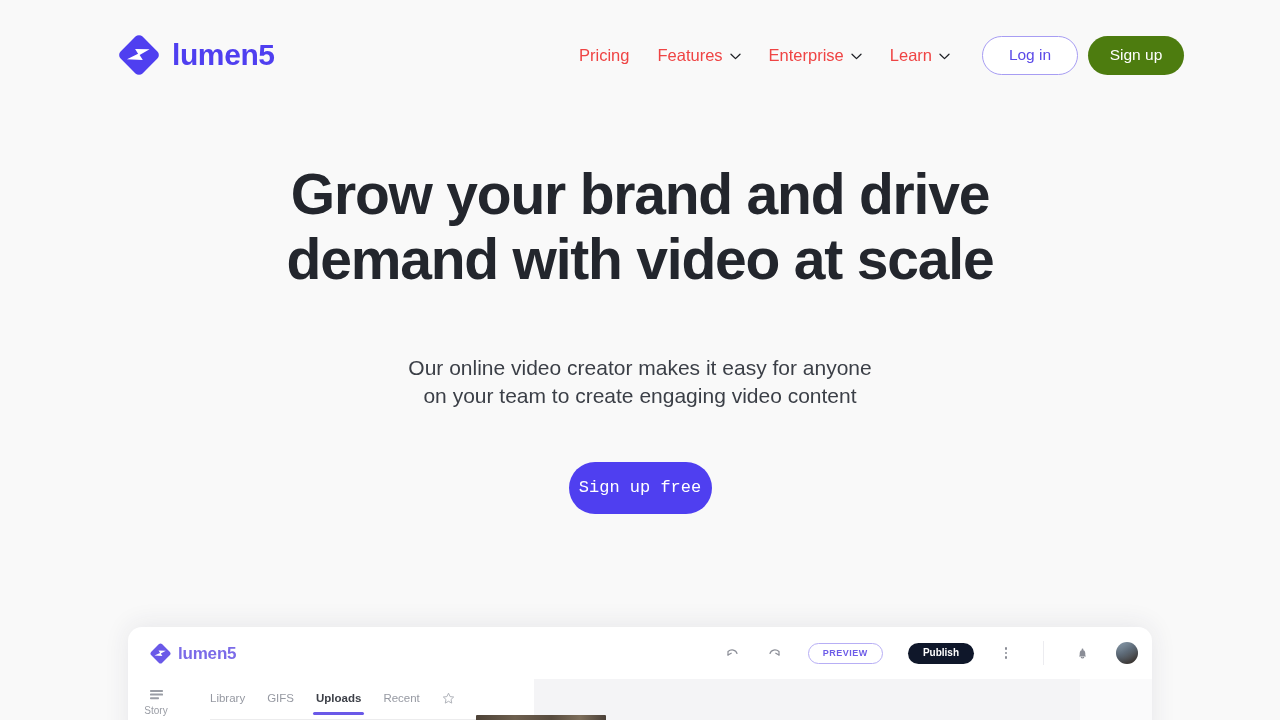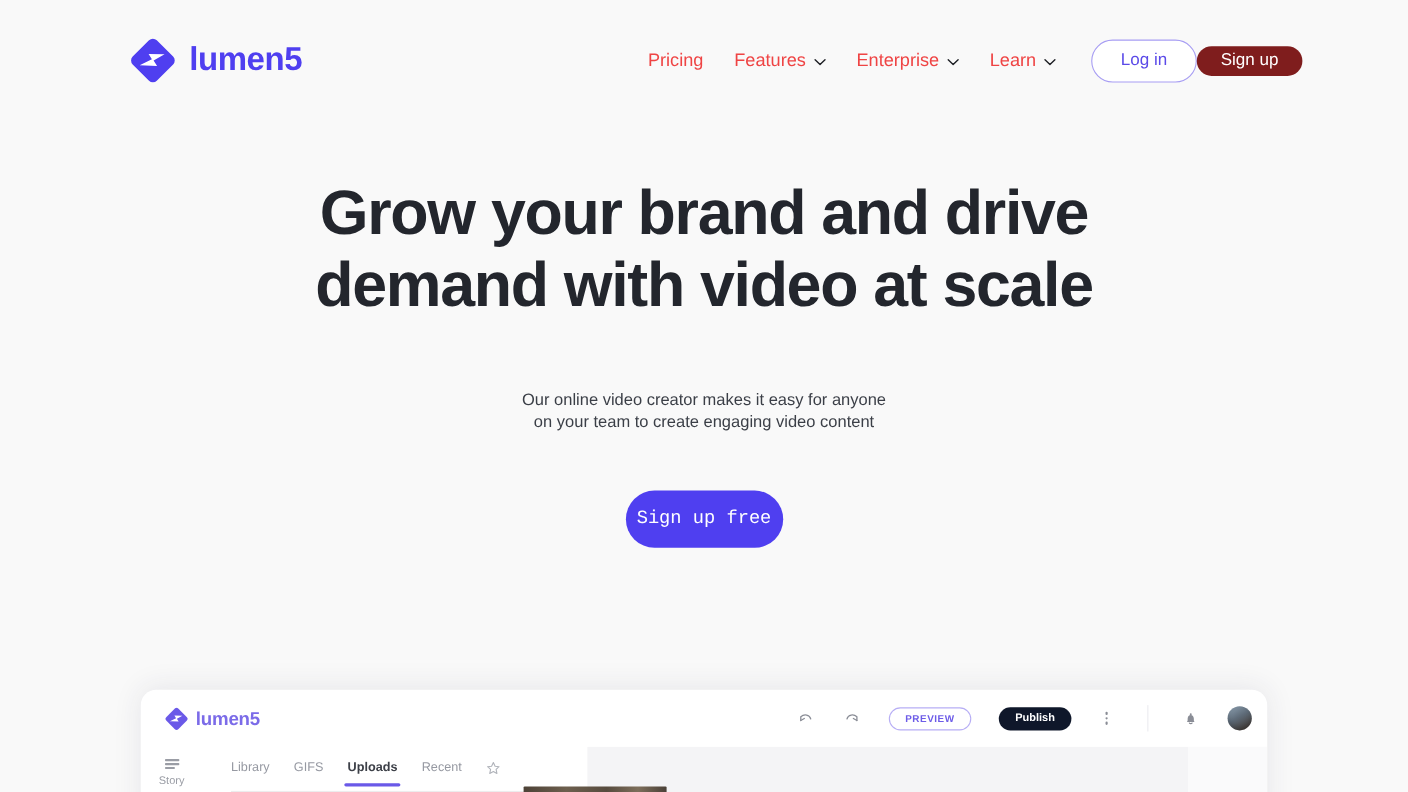--- a/index.html
+++ b/index.html
@@ -63,63 +63,63 @@
     gap: 7px;
     font-size: 16.5px;
     font-weight: 400;
     color: #ef4444;
     cursor: pointer;
     line-height: 1;
     white-space: nowrap;
   }
   .chev { width: 11px; height: 7px; display: block; flex: none; margin-top: 2px; }
 
-  .auth-actions { display: flex; align-items: center; gap: 0; }
+  .auth-actions { display: flex; align-items: center; gap: 10px; }
   .btn {
     display: inline-flex;
     align-items: center;
     justify-content: center;
     border-radius: 999px;
     font-size: 15.5px;
     cursor: pointer;
     white-space: nowrap;
     line-height: 1;
     border: none;
     font-family: inherit;
   }
   .btn-login {
     width: 96px; height: 39px;
     background: #ffffff;
     color: #5b4ae8;
     border: 1px solid #a79df3;
   }
   .btn-signup {
-    width: 96px; height: 27px;
-    background: #7f1d1d;
+    width: 96px; height: 39px;
+    background: #4d7c0f;
     color: #ffffff;
   }
 
   
   .hero {
     position: absolute;
     top: 110px; left: 0;
     width: 1280px;
     text-align: center;
   }
   .hero-title {
     margin-top: 52px;
     font-size: 57px;
     font-weight: 700;
     line-height: 1.14;
     letter-spacing: -1.2px;
     color: #23262d;
   }
   .hero-sub {
     margin-top: 62px;
-    font-size: 15px;
+    font-size: 21px;
     font-weight: 400;
     line-height: 1.33;
     color: #3b3f47;
   }
   .hero-cta {
     margin-top: 52px;
     display: inline-flex;
     align-items: center;
     justify-content: center;
     width: 143px;

